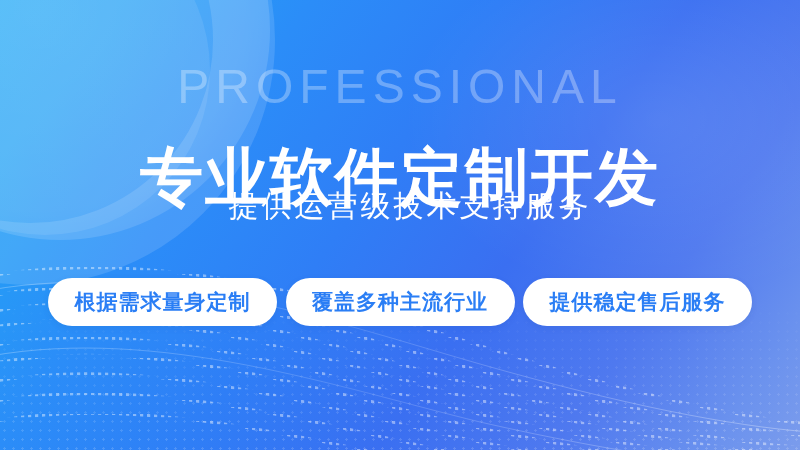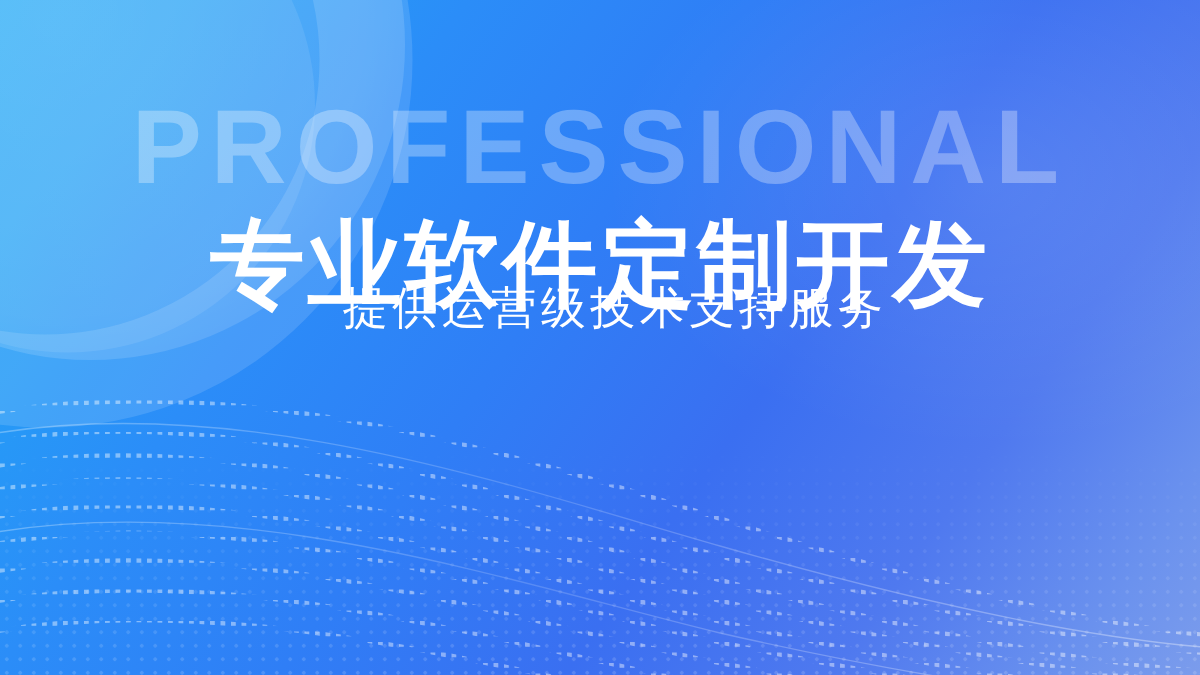--- a/index.html
+++ b/index.html
@@ -113,22 +113,22 @@
     flex-direction: column;
     align-items: center;
   }
 
   .watermark {
     position: absolute;
     top: 63px;
     left: 0;
     right: 0;
     text-align: center;
-    font-size: 70px;
-    font-weight: bold;
+    font-size: 48px;
+    font-weight: normal;
     letter-spacing: 6px;
     color: rgba(255,255,255,0.30);
     line-height: 1;
     white-space: nowrap;
     user-select: none;
   }
 
   .title {
     position: absolute;
     top: 102px;
@@ -233,15 +233,26 @@
   </div>
 
   <div class="content">
 
     <div class="watermark">PROFESSIONAL</div>
 
     <h1 class="title">专业软件定制开发</h1>
 
     <div class="subtitle">提供运营级技术支持服务</div>
 
+    <div class="pills">
+      <div class="pill">
+        <span class="pill-label">根据需求量身定制</span>
+      </div>
+      <div class="pill">
+        <span class="pill-label">覆盖多种主流行业</span>
+      </div>
+      <div class="pill">
+        <span class="pill-label">提供稳定售后服务</span>
+      </div>
+    </div>
 
   </div>
 </div>
 
 </body></html>

